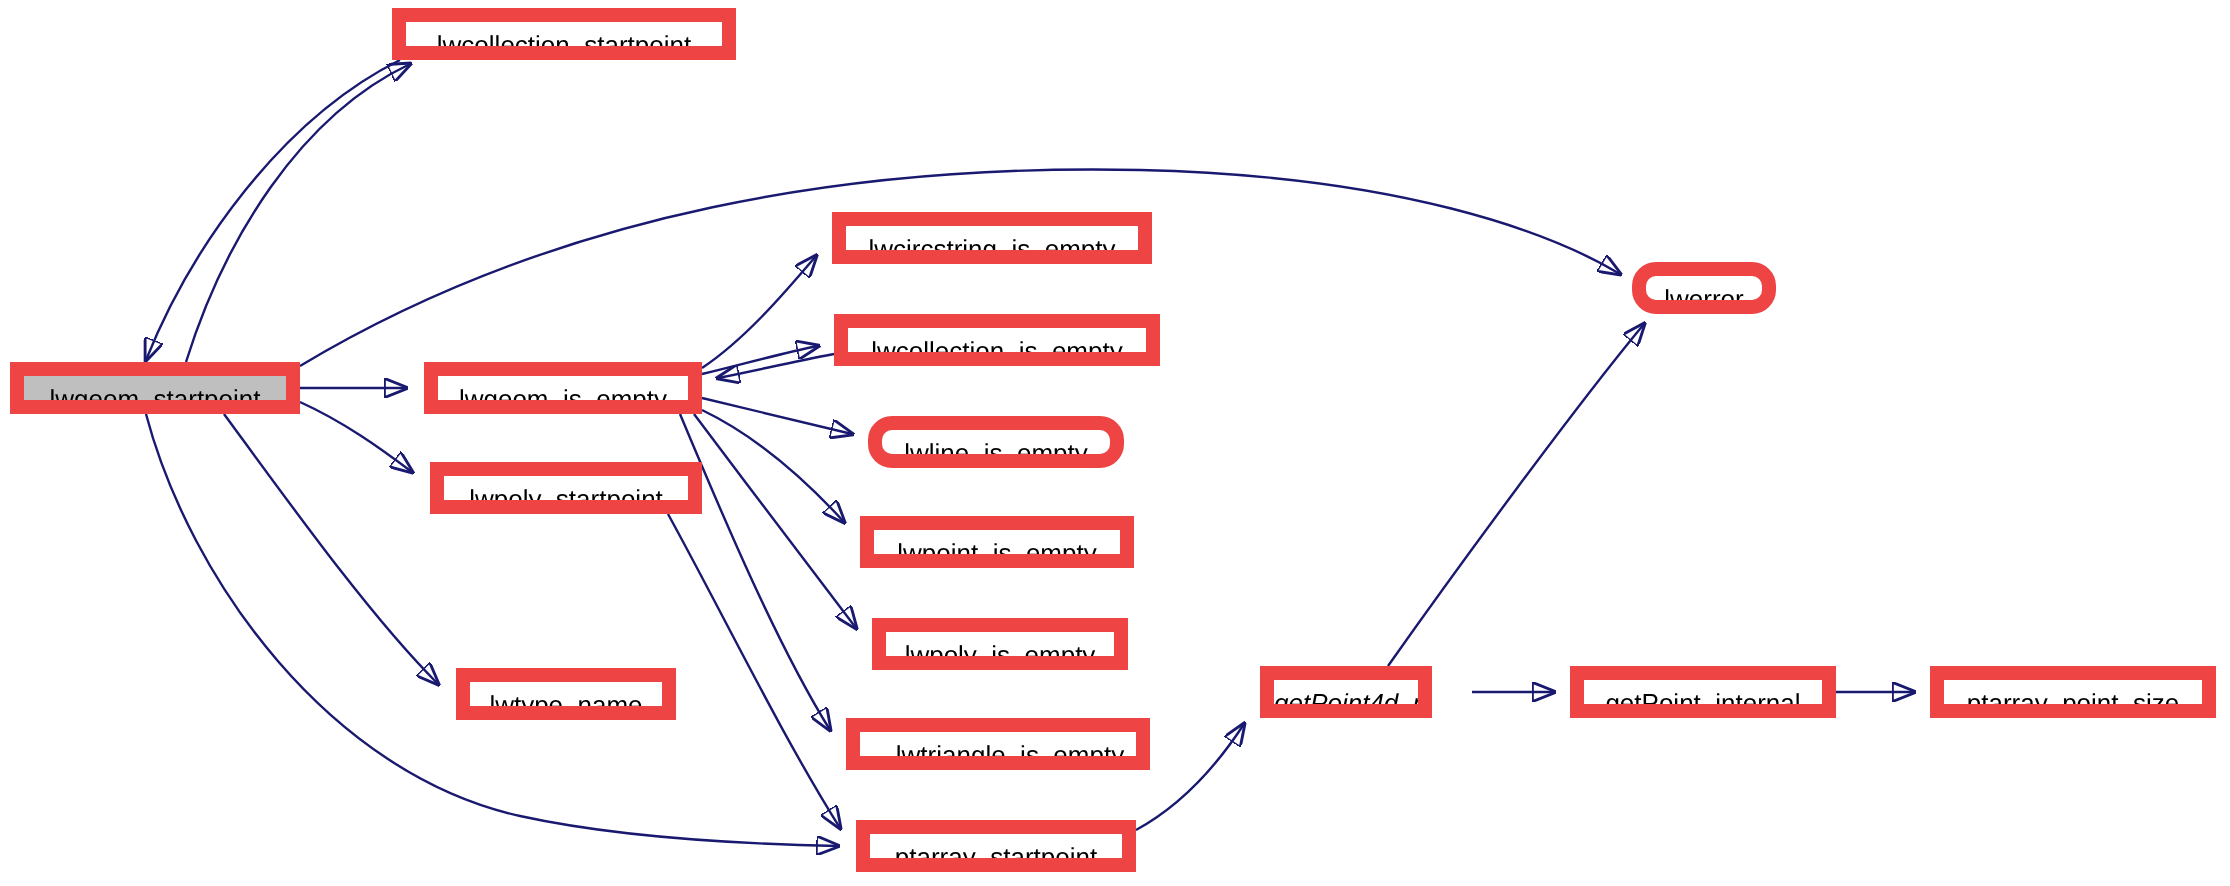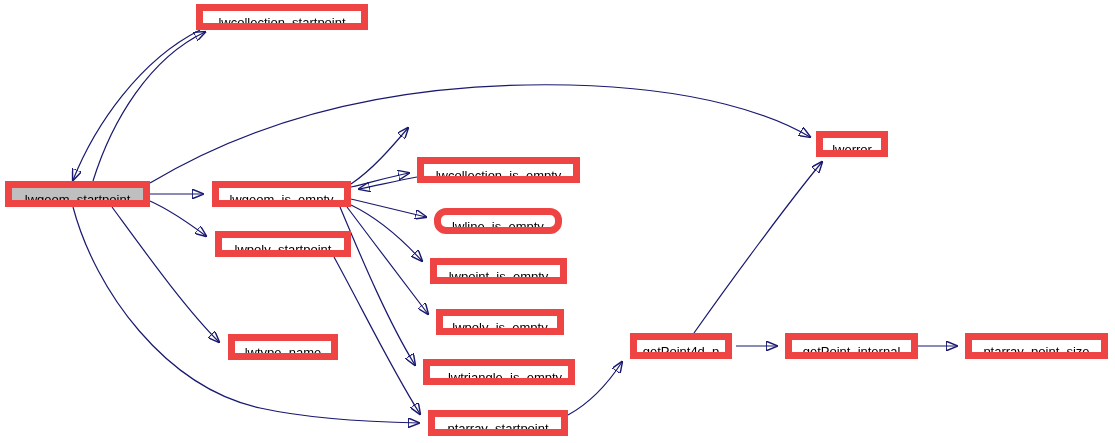--- a/index.html
+++ b/index.html
@@ -77,40 +77,41 @@
     <path d="M 568,415 C 590,403 607,385 622,362" marker-end="url(#arrow)"></path>
     <path d="M 694,333 C 730,282 788,203 822,162" marker-end="url(#arrow)"></path>
     <path d="M 736,346 L 777,346" marker-end="url(#arrow)"></path>
     <path d="M 918,346 L 957,346" marker-end="url(#arrow)"></path>
   </svg>
 
   <div class="node current" style="left:5px; top:181px; width:145px;">lwgeom_startpoint</div>
 
   <div class="node" style="left:196px; top:4px; width:172px;">lwcollection_startpoint</div>
 
+  <div class="node" style="left:416px; top:106px; width:160px;">lwcircstring_is_empty</div>
 
-  <div class="node" style="left:816px; top:131px; width:72px;">lwerror</div>
+  <div class="node" style="left:816px; top:131px; width:72px;border-radius:12px;">lwerror</div>
 
   <div class="node" style="left:417px; top:157px; width:163px;">lwcollection_is_empty</div>
 
   <div class="node" style="left:212px; top:181px; width:139px;">lwgeom_is_empty</div>
 
   <div class="node" style="left:434px; top:208px; width:128px;border-radius:12px;">lwline_is_empty</div>
 
   <div class="node" style="left:215px; top:231px; width:136px;">lwpoly_startpoint</div>
 
   <div class="node" style="left:430px; top:258px; width:137px;">lwpoint_is_empty</div>
 
   <div class="node" style="left:436px; top:309px; width:128px;">lwpoly_is_empty</div>
 
   <div class="node" style="left:228px; top:334px; width:110px;">lwtype_name</div>
 
   <div class="node" style="left:423px; top:359px; width:152px;padding-left:12px;">lwtriangle_is_empty</div>
 
   <div class="node" style="left:428px; top:410px; width:140px;">ptarray_startpoint</div>
 
-  <div class="node" style="left:630px; top:333px; width:102px;">getPoint4d_p</div>
+  <div class="node" style="left:630px; top:333px; width:86px;font-style:italic;">getPoint4d_p</div>
 
   <div class="node" style="left:785px; top:333px; width:133px;">getPoint_internal</div>
 
   <div class="node" style="left:965px; top:333px; width:143px;">ptarray_point_size</div>
 
 </div>
 
 </body></html>

